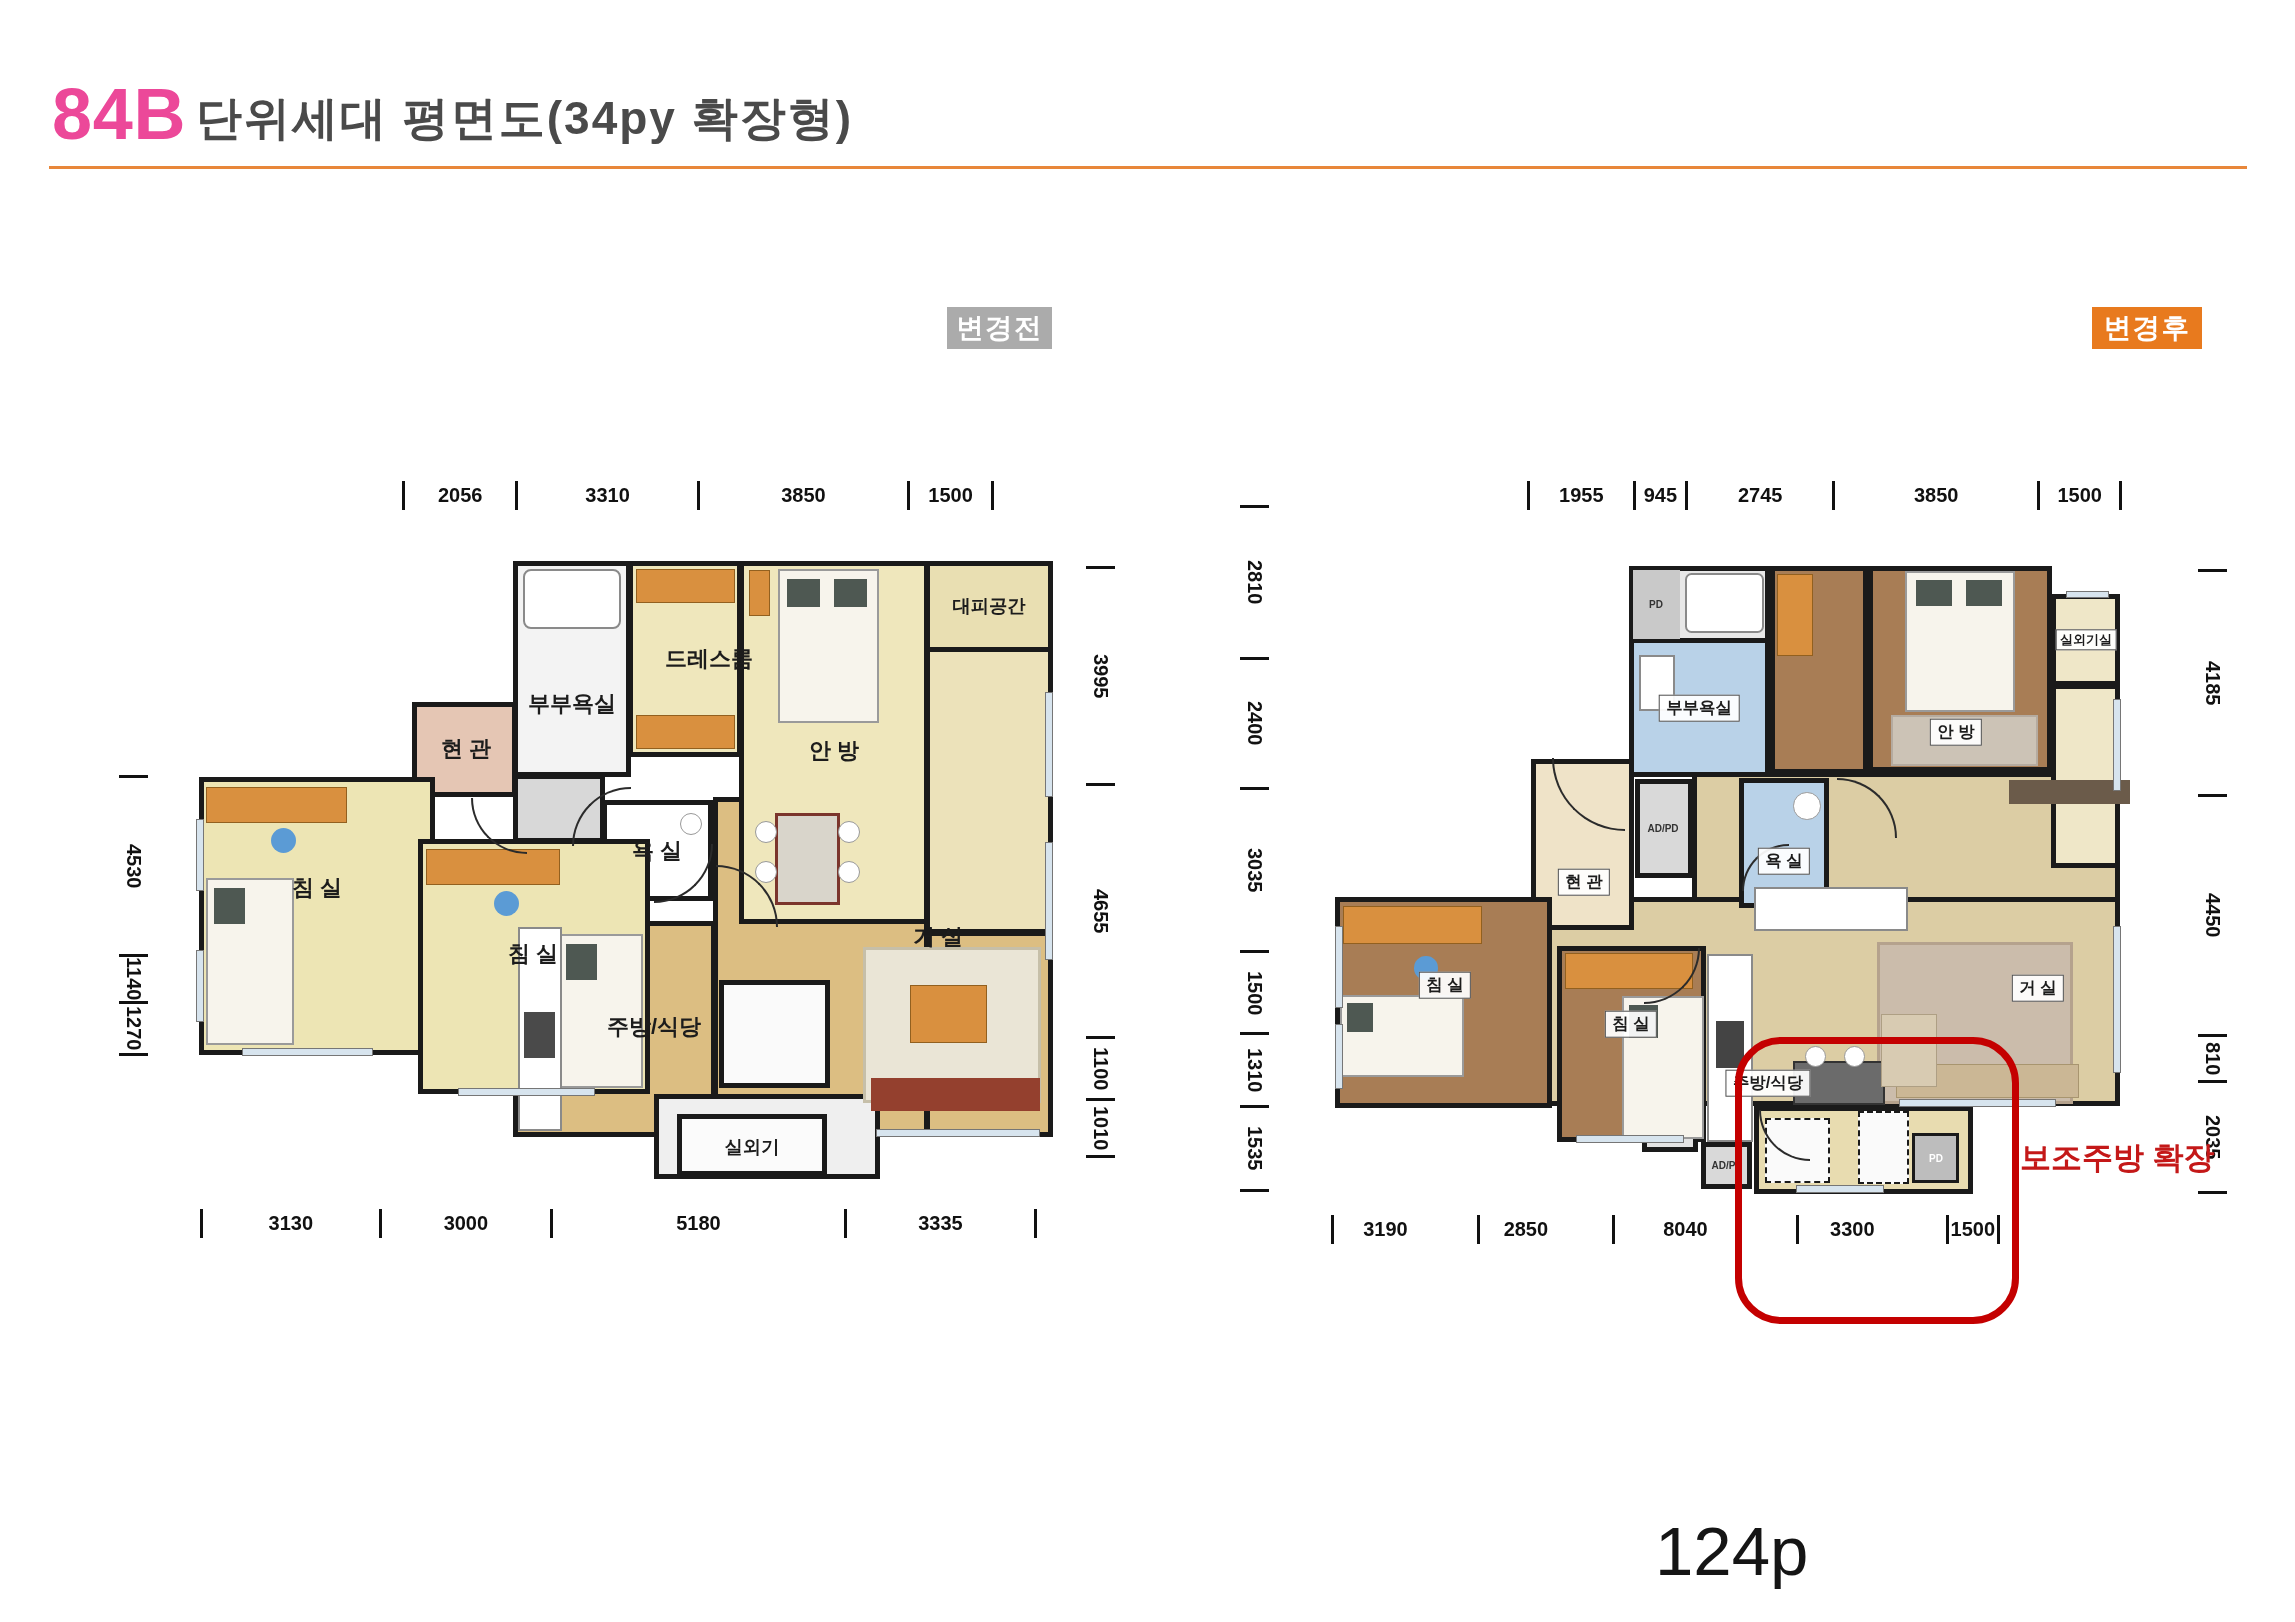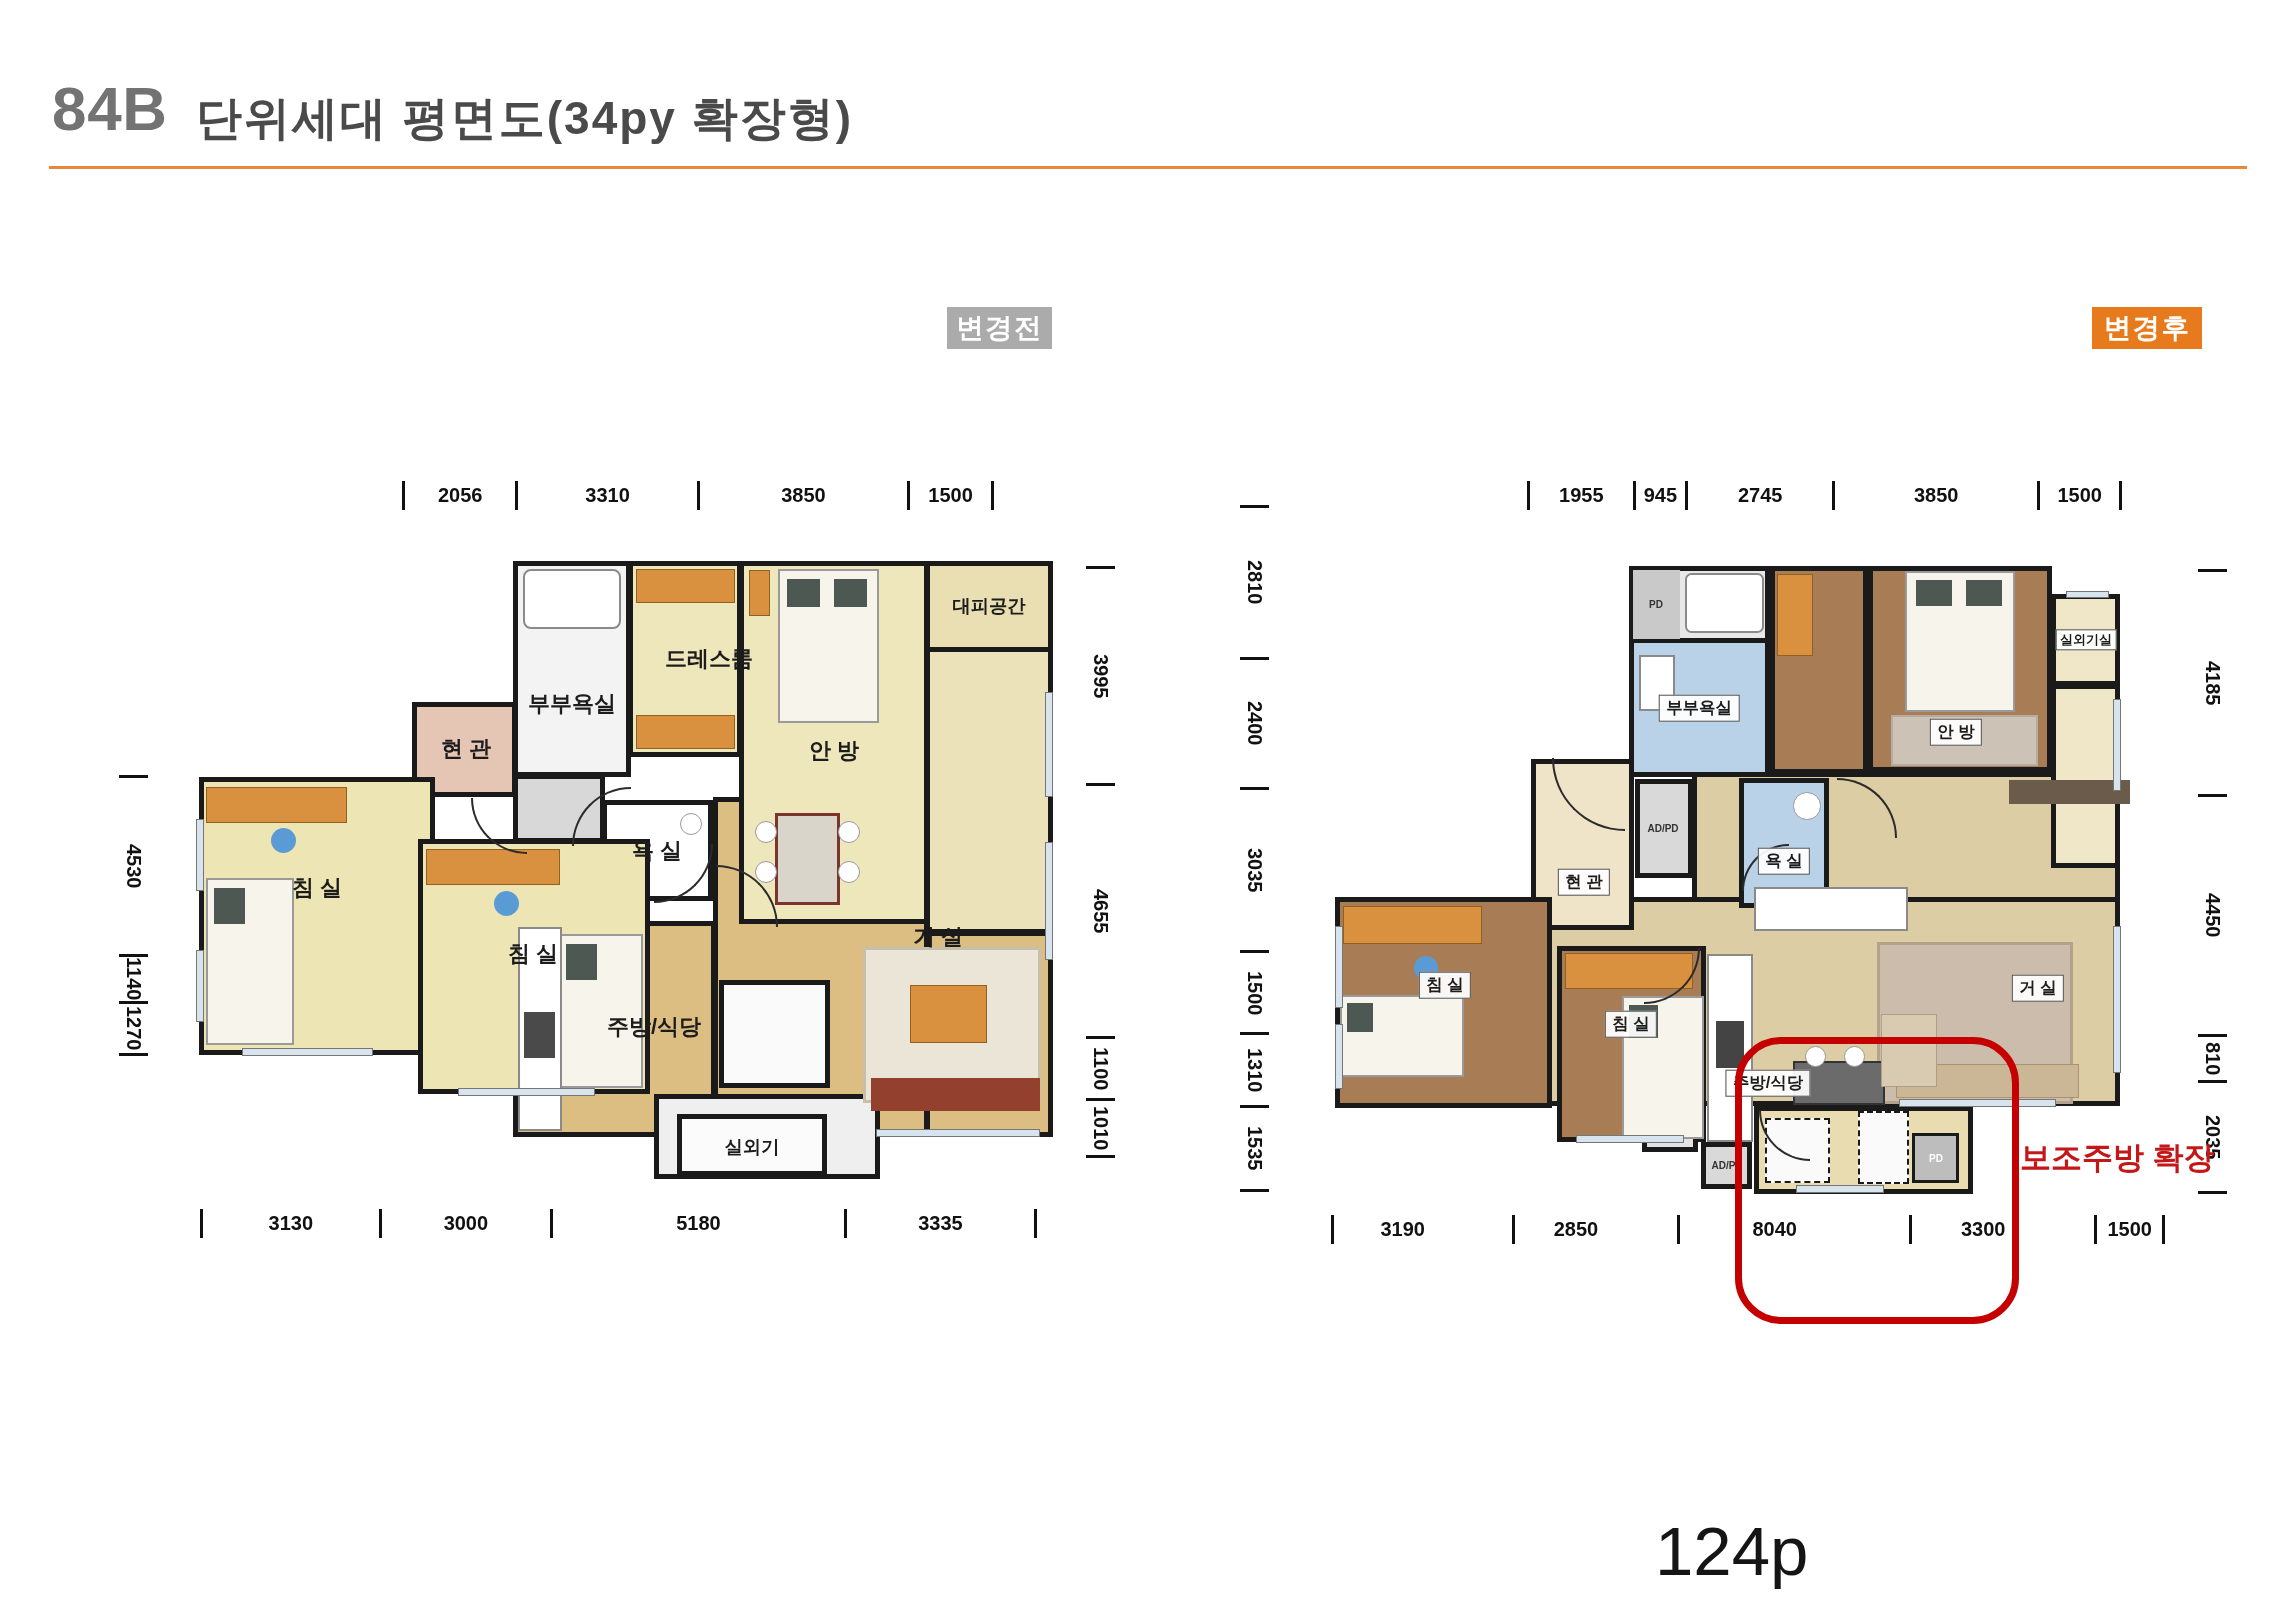--- a/index.html
+++ b/index.html
@@ -1,19 +1,19 @@
 <!DOCTYPE html>
 <html style="font-size:10.5px"><head>
 <meta charset="utf-8">
 <style>
   html,body{margin:0;padding:0;background:#fff;}
   .page{position:relative;width:2295px;height:1622px;background:#ffffff;overflow:hidden;
         font-family:"Liberation Sans",sans-serif;color:#222;}
   
-  .unit{position:absolute;left:52px;top:73px;font-size:62px;font-weight:bold;color:#737373;letter-spacing:0.7px;}
+  .unit{position:absolute;left:52px;top:73px;font-size:72px;font-weight:bold;color:#ec4899;letter-spacing:0.7px;}
   .title{position:absolute;left:196px;top:88px;font-size:46px;font-weight:bold;color:#4A4A4A;letter-spacing:2px;}
   .rule{position:absolute;left:49px;top:166px;width:2198px;height:2.6px;background:#E8873A;}
   
   .badge{position:absolute;display:flex;align-items:center;justify-content:center;
          font-weight:bold;color:#fff;font-size:27.5px;letter-spacing:1.3px;}
   .badge.before{left:947px;top:307px;width:105px;height:42px;background:#ABABAB;}
   .badge.after{left:2092px;top:307px;width:110px;height:42px;background:#E87A1E;}
   
   .dimrow{position:absolute;display:flex;height:29px;}
   .dimrow .dseg{flex-basis:0;display:flex;align-items:center;justify-content:center;
@@ -166,21 +166,21 @@
     <div class="rlbl" style="left:556px;top:585px;font-size:18.3px;">실외기</div>
   </div>
 
   <div class="dimrow" style="left:1527px;top:481px;width:595px;">
     <span class="dseg" style="flex-grow:1955">1955</span>
     <span class="dseg" style="flex-grow:945">945</span>
     <span class="dseg" style="flex-grow:2745">2745</span>
     <span class="dseg" style="flex-grow:3850">3850</span>
     <span class="dseg" style="flex-grow:1500">1500</span>
   </div>
-  <div class="dimrow" style="left:1331px;top:1215px;width:834px;gap:40px;">
+  <div class="dimrow" style="left:1331px;top:1215px;width:669px;gap:40px;">
     <span class="dseg" style="flex-grow:3190">3190</span>
     <span class="dseg" style="flex-grow:2850">2850</span>
     <span class="dseg" style="flex-grow:4380">8040</span>
     <span class="dseg" style="flex-grow:3300">3300</span>
     <span class="dseg" style="flex-grow:1500">1500</span>
   </div>
   <div class="dimcol" style="left:1240px;top:505px;height:687px;">
     <span class="dseg" style="flex-grow:2810">2810</span>
     <span class="dseg" style="flex-grow:2400">2400</span>
     <span class="dseg" style="flex-grow:3035">3035</span>

